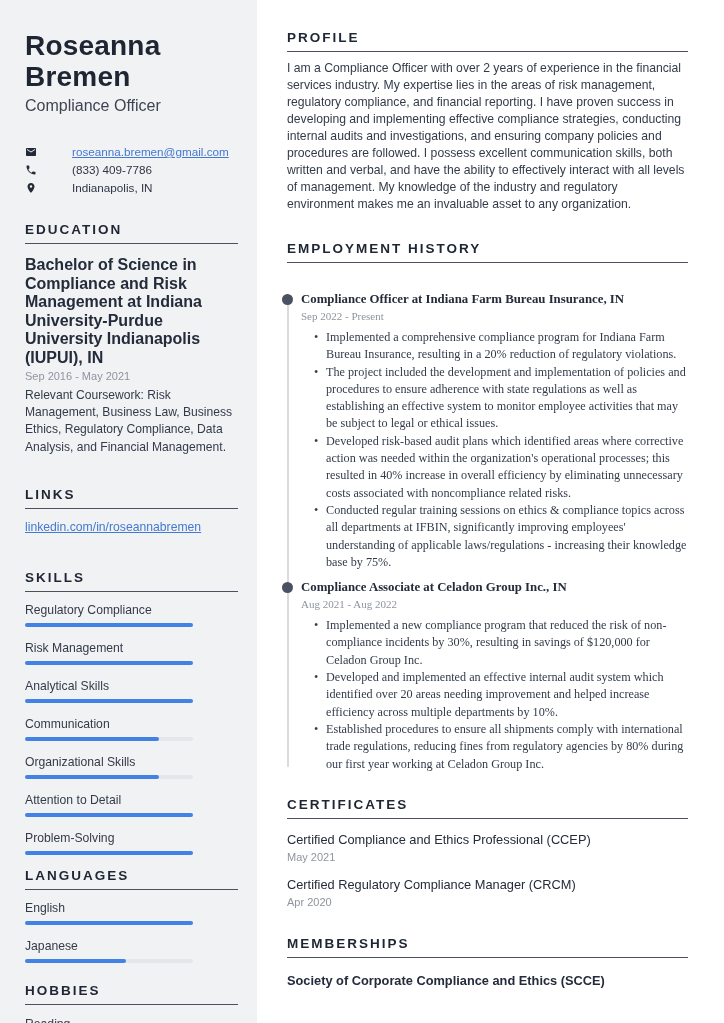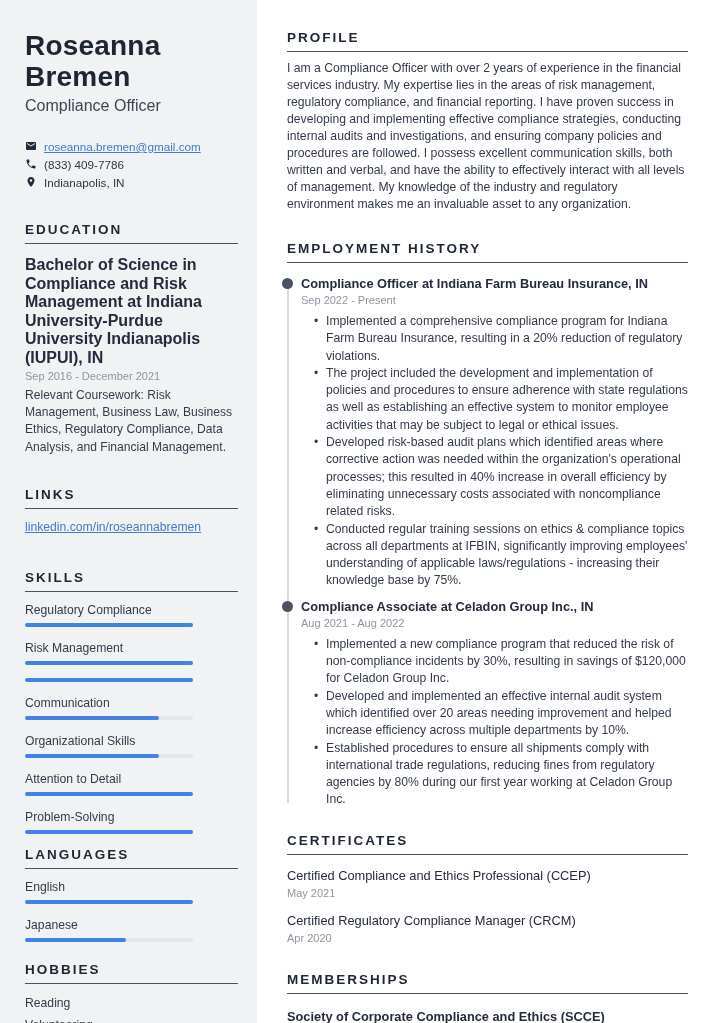--- a/index.html
+++ b/index.html
@@ -13,21 +13,21 @@
   .sidebar {
     width:257px; min-width:257px; height:100%;
     background:#f1f2f4; padding:30px 19px 0 25px;
   }
   .person-name {
     font-size:28px; line-height:31px; font-weight:700; color:#1e2533;
     letter-spacing:.2px;
   }
   .person-title { font-size:16px; line-height:20px; color:#3d4452; margin-top:4px; }
   .contact { margin-top:24px; }
-  .contact-row { display:flex; align-items:flex-start; height:18px; font-size:11.7px; color:#2e3543; }
+  .contact-row { display:flex; align-items:flex-end; height:18px; font-size:11.7px; color:#2e3543;gap:28px; }
   .contact-row .cicon { width:12px; height:12px; margin-right:7px; flex:0 0 12px; }
   .cicon svg { width:12px; height:12px; display:block; fill:#232a38; }
   a.lnk { color:#4379d0; text-decoration:underline; }
   .side-section { margin-top:28px; }
   .sec-head {
     font-size:13.5px; font-weight:700; letter-spacing:2px; color:#1e2533;
     padding-bottom:6px; border-bottom:1.5px solid #4a505c;
   }
   .edu-degree { margin-top:12px; font-size:16px; font-weight:700; color:#242b3a; line-height:18.5px; }
   .muted-date { font-size:11px; color:#8f949e; line-height:15px; margin-top:2px; }
@@ -38,21 +38,21 @@
   .meter-label { font-size:12.2px; color:#333b4a; line-height:16px; }
   .meter-track { margin-top:5px; width:168px; height:4px; background:#e4e6ea; border-radius:2px; }
   .meter-fill { height:4px; background:#4182e4; border-radius:2px; }
   .hobby-list { margin-top:8px; }
   .hobby-item { font-size:12.2px; color:#333b4a; line-height:22.5px; }
   
   .main { flex:1; background:#ffffff; padding:30px 36px 0 30px; }
   .main-section { margin-top:28px; }
   .main-section:first-child { margin-top:0; }
   .profile-text { margin-top:8px; font-size:12.2px; color:#333b4a; line-height:17px; }
-  .jobs { position:relative; margin-top:12px; margin-left:14px; }
+  .jobs { position:relative; margin-top:28px; margin-left:14px;font-family:Liberation Serif, serif; }
   .timeline-line {
     position:absolute; left:-14px; top:10px; bottom:6px; width:2px; background:#d9dbdf;
   }
   .job { position:relative; margin-bottom:8px; }
   .job-dot {
     position:absolute; left:-19px; top:3px; width:11px; height:11px;
     border-radius:50%; background:#4a5160; z-index:1;
   }
   .job-title { font-size:12.8px; font-weight:700; color:#242b3a; line-height:17px; }
   .job-date { font-size:11px; color:#8f949e; line-height:15px; margin-top:1px; }
@@ -101,21 +101,21 @@
               <path d="M12 2C8.13 2 5 5.13 5 9c0 5.25 7 13 7 13s7-7.75 7-13c0-3.87-3.13-7-7-7zm0 9.5a2.5 2.5 0 1 1 0-5 2.5 2.5 0 0 1 0 5z"></path>
             </svg>
         </span>
         <span>Indianapolis, IN</span>
       </div>
     </div>
 
     <div class="side-section">
       <div class="sec-head">EDUCATION</div>
       <div class="edu-degree">Bachelor of Science in Compliance and Risk Management at Indiana University-Purdue University Indianapolis (IUPUI), IN</div>
-      <div class="muted-date">Sep 2016 - December 2021</div>
+      <div class="muted-date">Sep 2016 - May 2021</div>
       <div class="edu-course">Relevant Coursework: Risk Management, Business Law, Business Ethics, Regulatory Compliance, Data Analysis, and Financial Management.</div>
     </div>
 
     <div class="side-section" style="margin-top:31px;">
       <div class="sec-head">LINKS</div>
       <div class="link-item">
         <a class="lnk" href="#">linkedin.com/in/roseannabremen</a>
       </div>
     </div>
 
@@ -130,20 +130,21 @@
   </div>
 
   <div class="meter-item">
     <div class="meter-label">Risk Management</div>
     <div class="meter-track">
       <div class="meter-fill" style="width: 100%;"></div>
     </div>
   </div>
 
   <div class="meter-item">
+    <div class="meter-label">Analytical Skills</div>
     <div class="meter-track">
       <div class="meter-fill" style="width: 100%;"></div>
     </div>
   </div>
 
   <div class="meter-item">
     <div class="meter-label">Communication</div>
     <div class="meter-track">
       <div class="meter-fill" style="width: 80%;"></div>
     </div>

